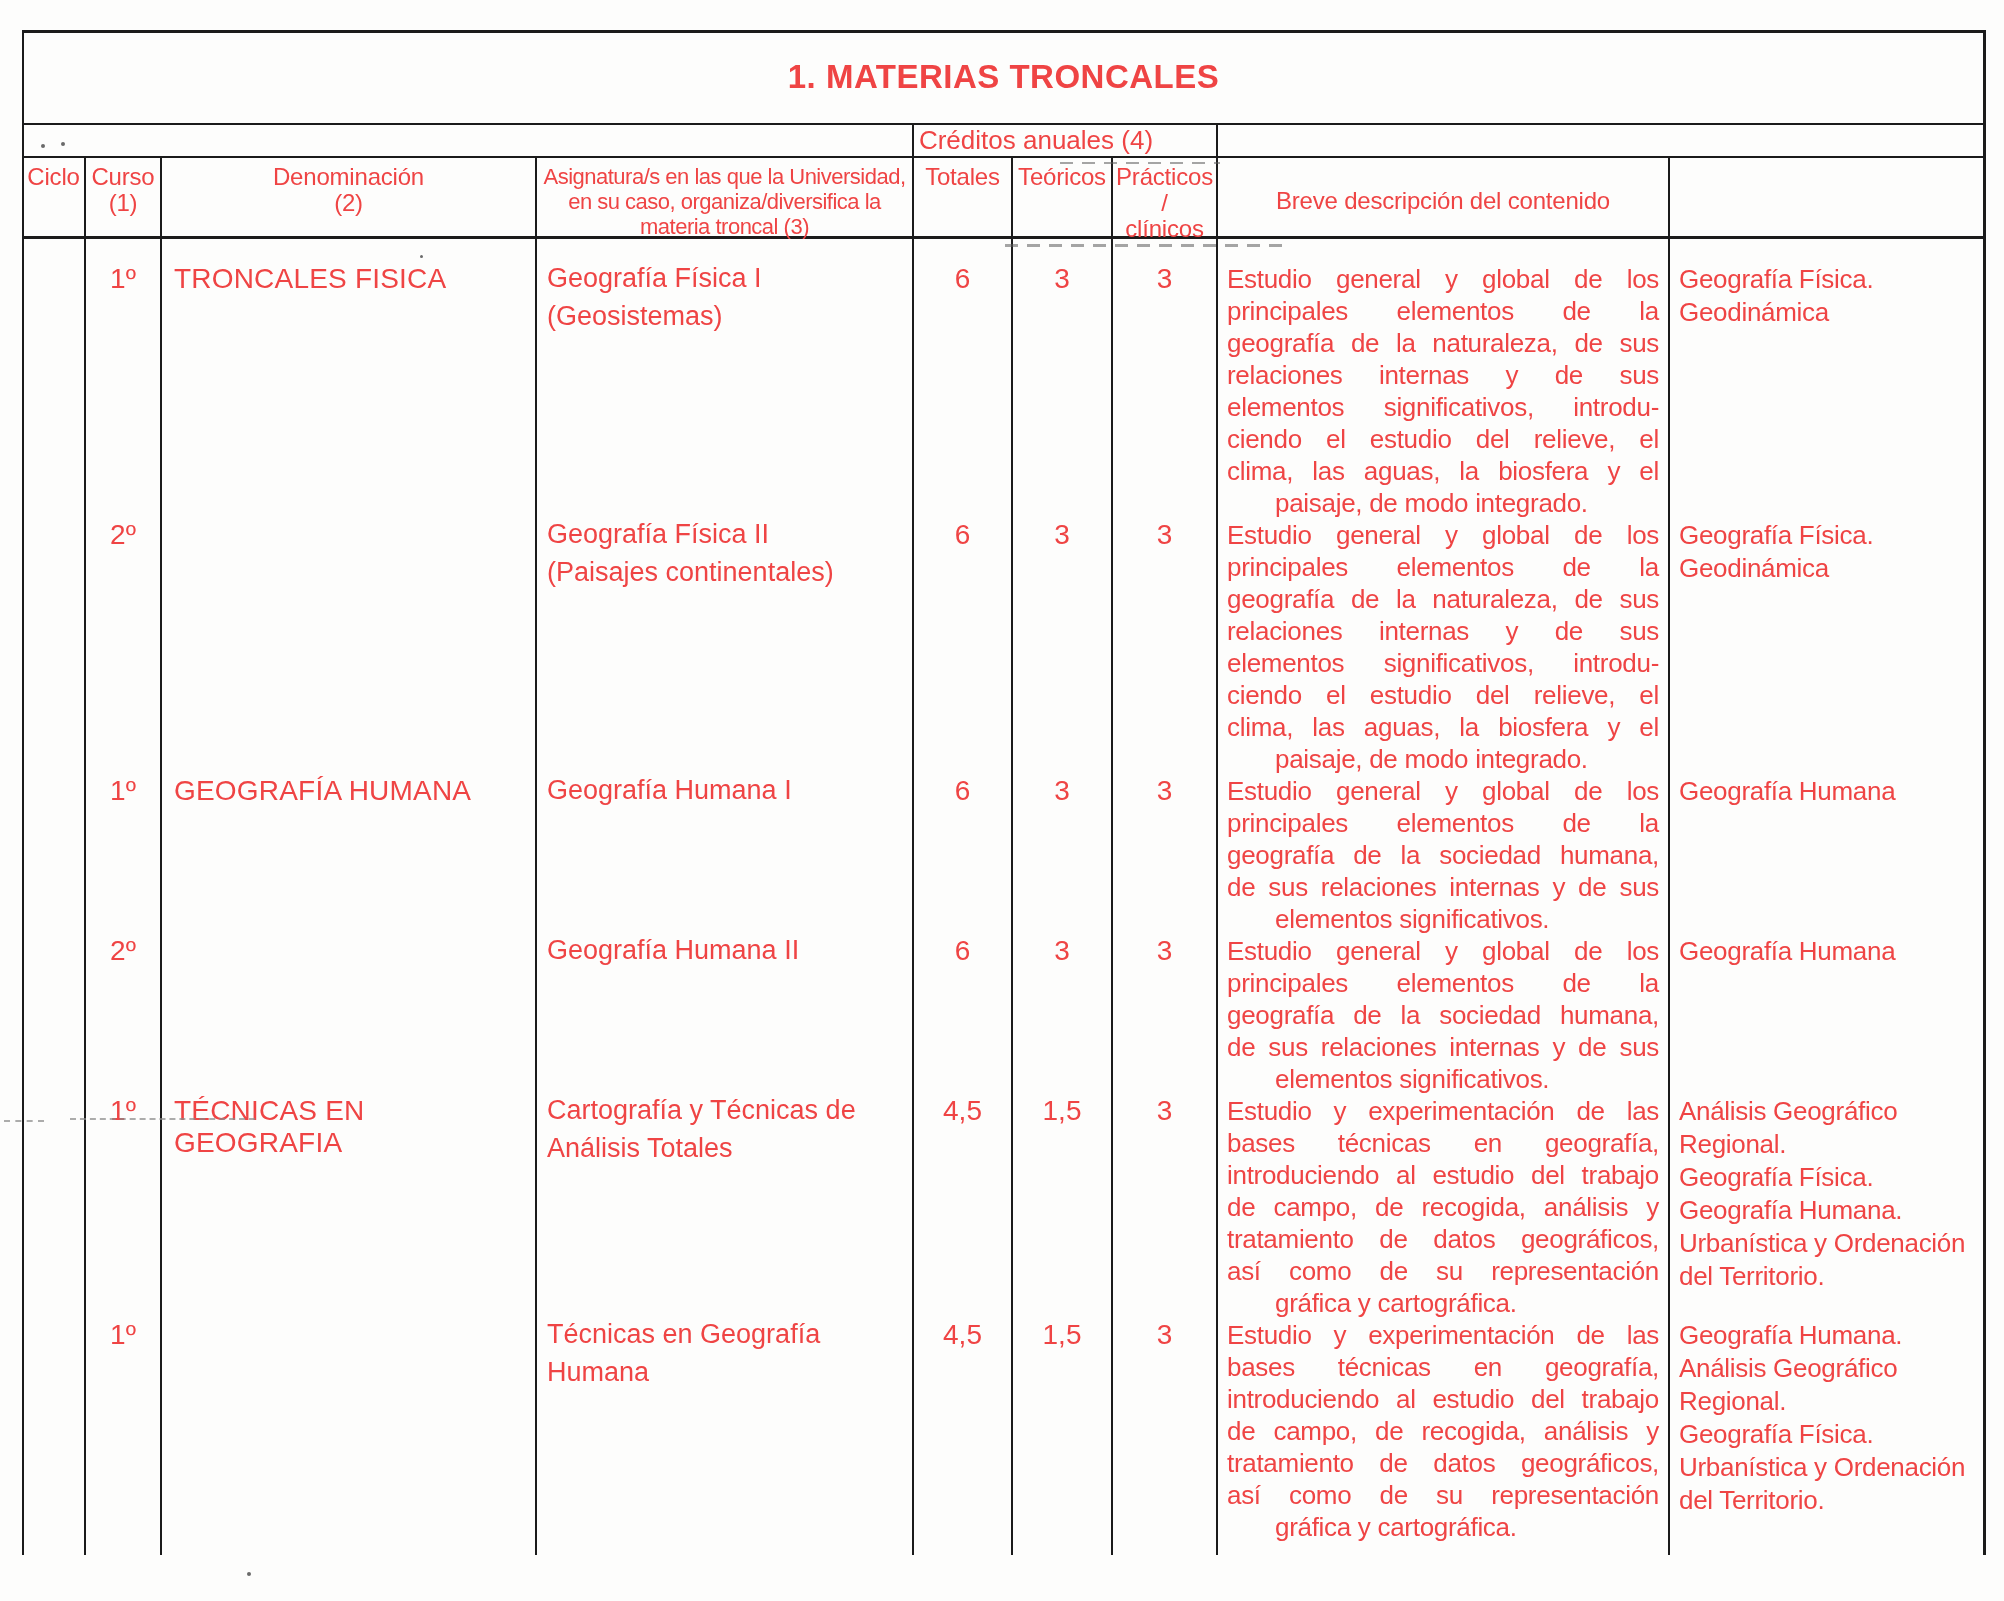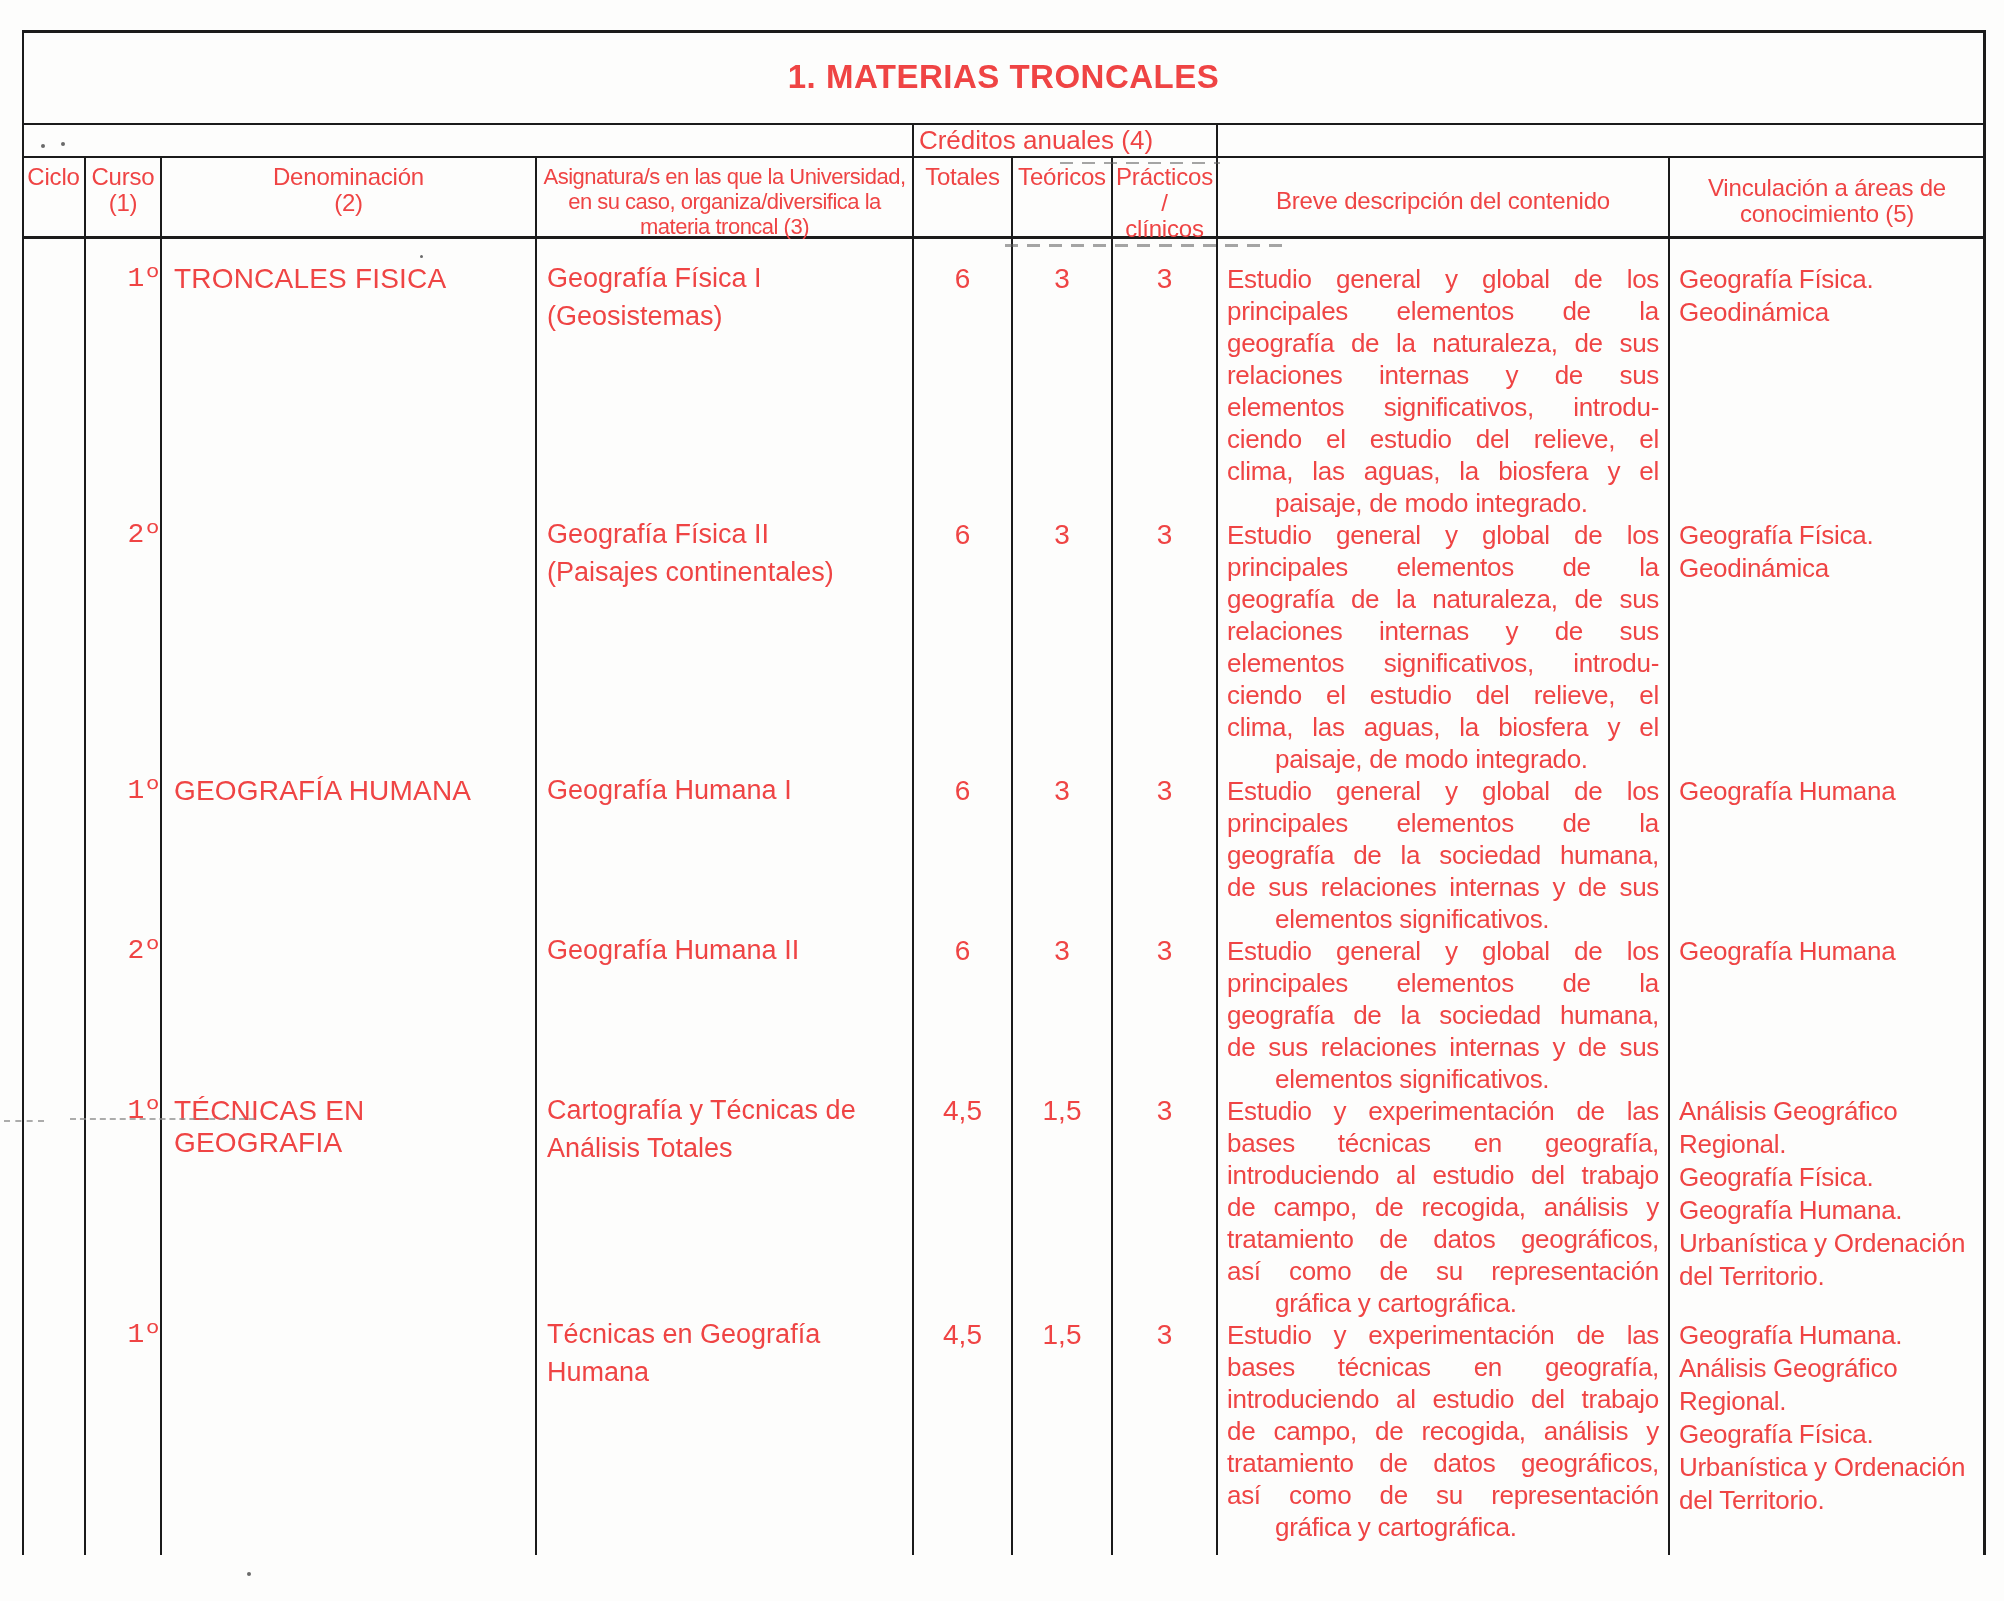--- a/index.html
+++ b/index.html
@@ -34,21 +34,21 @@
     font-size:24px; line-height:26px; padding-top:4px;
     letter-spacing:-0.2px;
   }
   .hcell.small { font-size:22px; letter-spacing:-0.5px; line-height:25px; }
   .hcell.mid { display:flex; align-items:center; justify-content:center; padding-top:0; }
   .hcell.mid > span { white-space:pre-line; }
 
   .body-box { left:22px; top:239px; width:1963px; padding-top:24px; }
   .trow { align-items:start; }
   .c { min-height:1px; }
-  .c.curso  { text-align:right; font-size:28px;font-family:Liberation Mono, monospace; }
+  .c.curso  { text-align:center; font-size:28px; }
   .c.denom  { font-size:28px; padding-left:13px; letter-spacing:0.2px; }
   .c.asig   { font-size:27px; padding-left:11px; line-height:38px; white-space:pre-line; margin-top:-4px; }
   .c.num    { text-align:center; font-size:28px; }
   .c.desc   { font-size:26px; line-height:32px; padding:0 10px; letter-spacing:-0.3px; }
   .c.vinc   { font-size:26px; line-height:33px; padding-left:10px; padding-right:2px;
               white-space:pre-line; letter-spacing:-0.3px; }
   .dline { text-align:justify; text-align-last:justify; }
   .dline.last { text-align-last:left;margin-left:48px; }
 
   
@@ -88,22 +88,20 @@
 (2)</div>
     <div class="hcell small">Asignatura/s en las que la Universidad,
 en su caso, organiza/diversifica la
 materia troncal (3)</div>
     <div class="hcell">Totales</div>
     <div class="hcell">Teóricos</div>
     <div class="hcell">Prácticos
 /
 clínicos</div>
     <div class="hcell mid"><span>Breve descripción del contenido</span></div>
-    <div class="hcell mid"><span>Vinculación a áreas de
-conocimiento (5)</span></div>
   </div>
 
   <div class="abs body-box">
   <div class="trow grid9">
     <div class="c ciclo"></div>
     <div class="c curso">1º</div>
     <div class="c denom">TRONCALES FISICA</div>
     <div class="c asig">Geografía Física I
 (Geosistemas)</div>
     <div class="c num tot">6</div>

